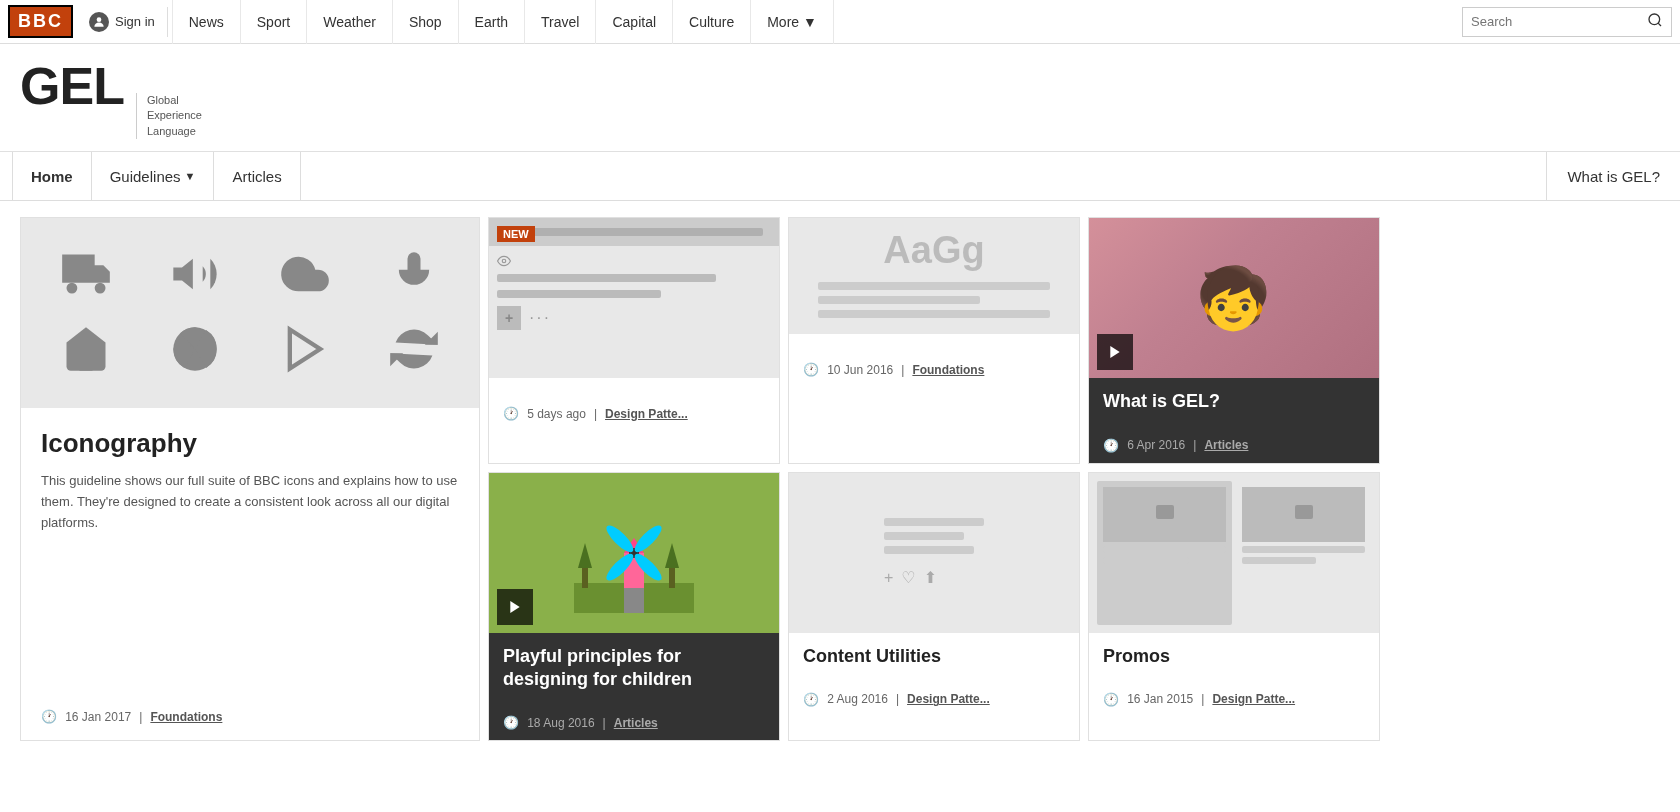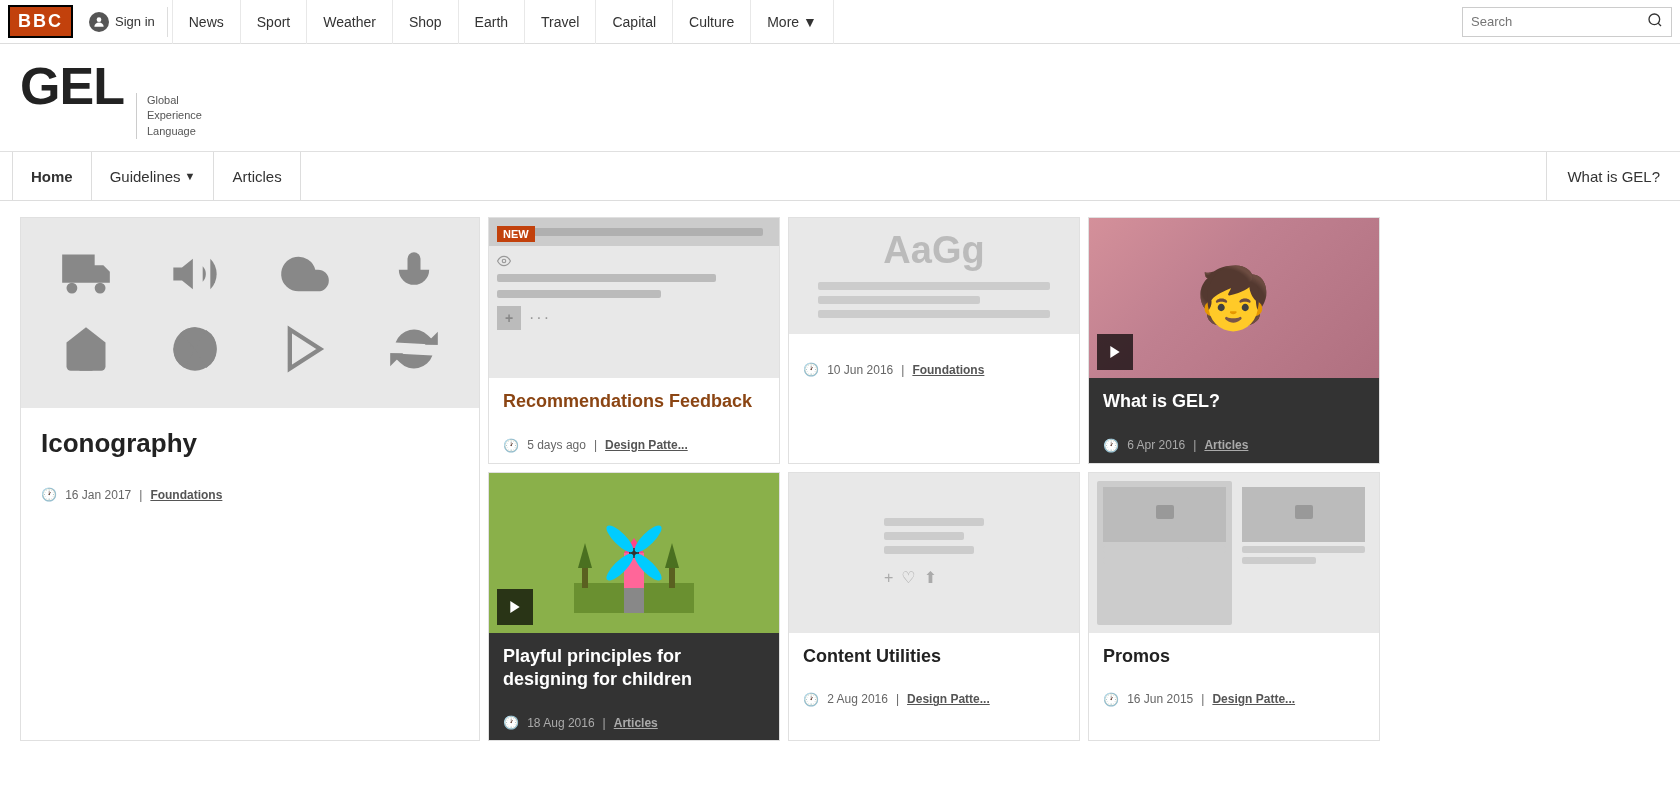--- a/index.html
+++ b/index.html
@@ -505,20 +505,21 @@
         <div class="icon-item">
           <svg viewBox="0 0 24 24">
               <path d="M23 4v6h-6"></path>
               <path d="M1 20v-6h6"></path>
               <path d="M3.51 9a9 9 0 0 1 14.85-3.36L23 10M1 14l4.64 4.36A9 9 0 0 0 20.49 15"></path>
             </svg>
         </div>
       </div>
       <div class="featured-body">
         <h2 class="featured-title">Iconography</h2>
+        <p class="featured-desc">This guideline shows our full suite of BBC icons and explains how to use them. They're designed to create a consistent look across all our digital platforms.</p>
         <div class="card-footer">
           <span class="clock-icon">🕐</span>
           <span>16 Jan 2017</span>
           <span>|</span>
           <a class="card-footer-link">Foundations</a>
         </div>
       </div>
     </div>
 
     <div class="card">
@@ -539,21 +540,20 @@
             <div class="mock-line medium"></div>
             <div class="mock-line short"></div>
             <div class="mock-add-row">
               <div class="mock-add-btn">+</div>
               <span class="mock-dots">···</span>
             </div>
           </div>
         </div>
       </div>
       <div class="card-body">
-        <h3 class="card-title" style="color:#8B4513;">Recommendations Feedback</h3>
         <div class="card-footer">
           <span class="clock-icon">🕐</span>
           <span>5 days ago</span>
           <span>|</span>
           <a class="card-footer-link">Design Patte...</a>
         </div>
       </div>
     </div>
 
     <div class="card">
@@ -696,21 +696,21 @@
             </div>
             <div style="height:7px; background:#ccc; border-radius:2px;"></div>
             <div style="height:7px; background:#ccc; border-radius:2px; width:60%;"></div>
           </div>
         </div>
       </div>
       <div class="card-body">
         <h3 class="card-title">Promos</h3>
         <div class="card-footer">
           <span class="clock-icon">🕐</span>
-          <span>16 Jun 2015</span>
+          <span>16 Jan 2015</span>
           <span>|</span>
           <a class="card-footer-link">Design Patte...</a>
         </div>
       </div>
     </div>
 
   </div>
 </div>
 
 </body></html>

